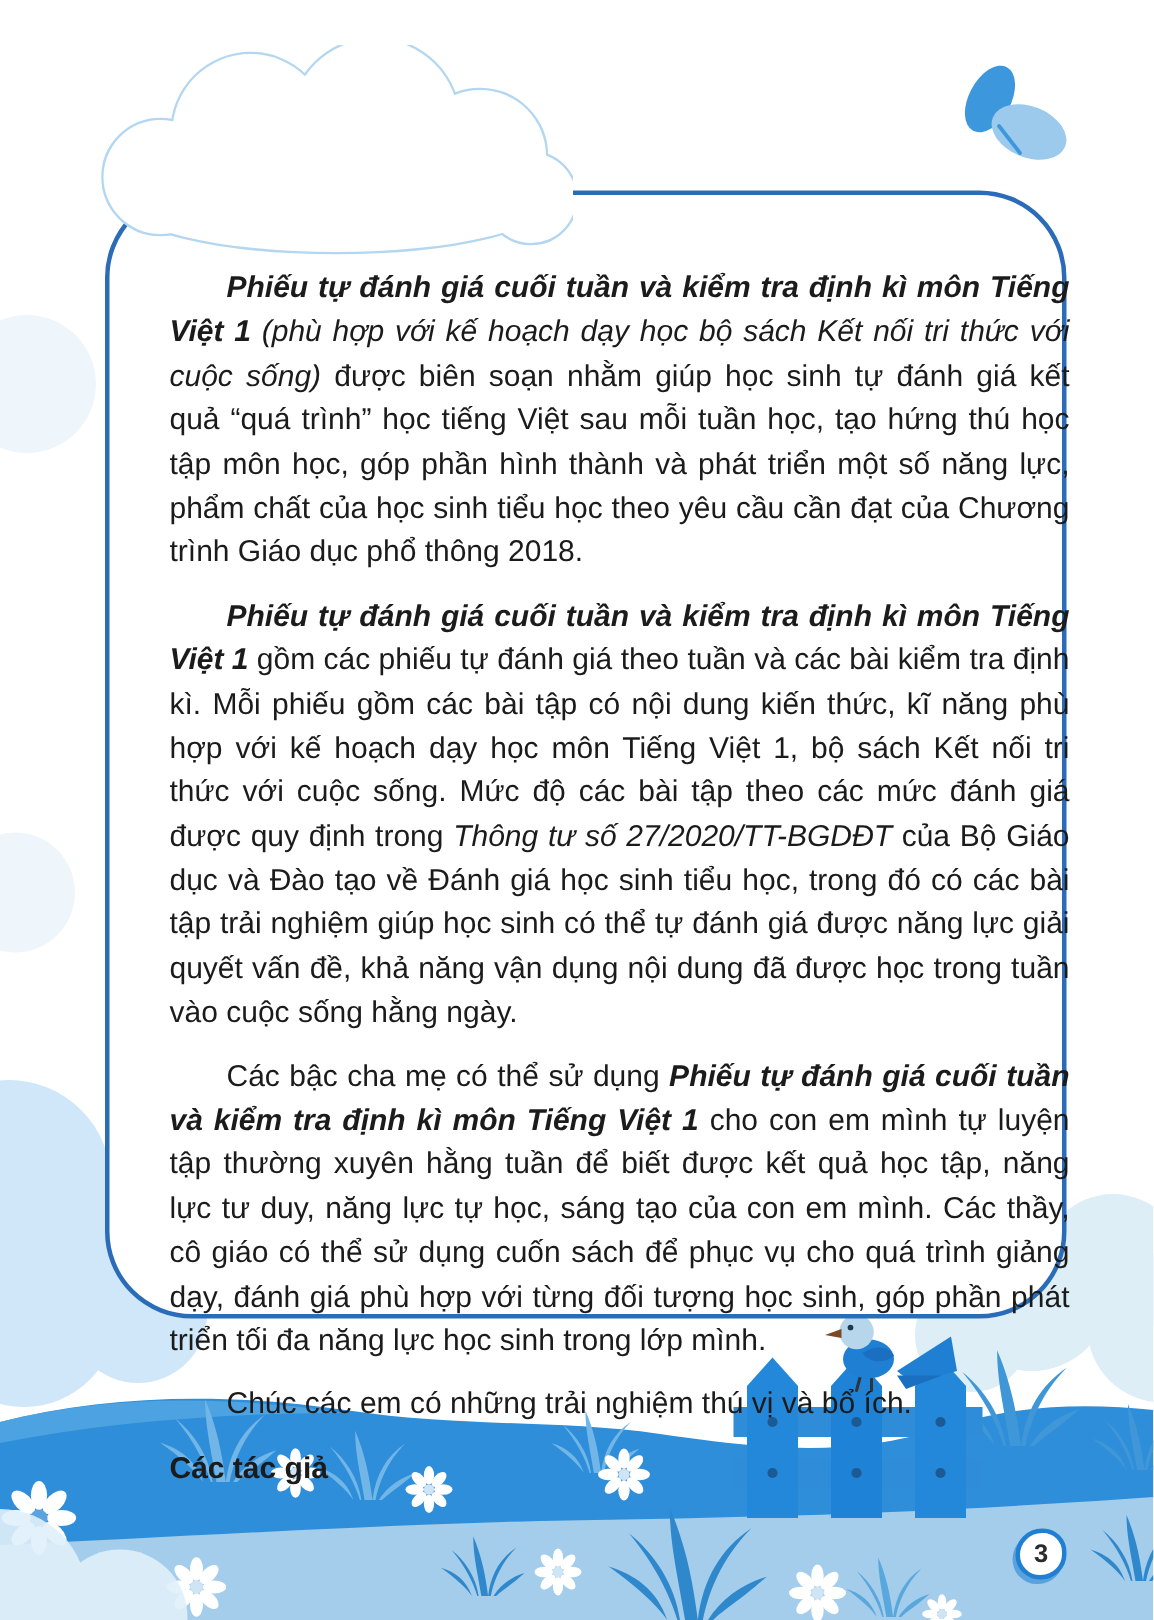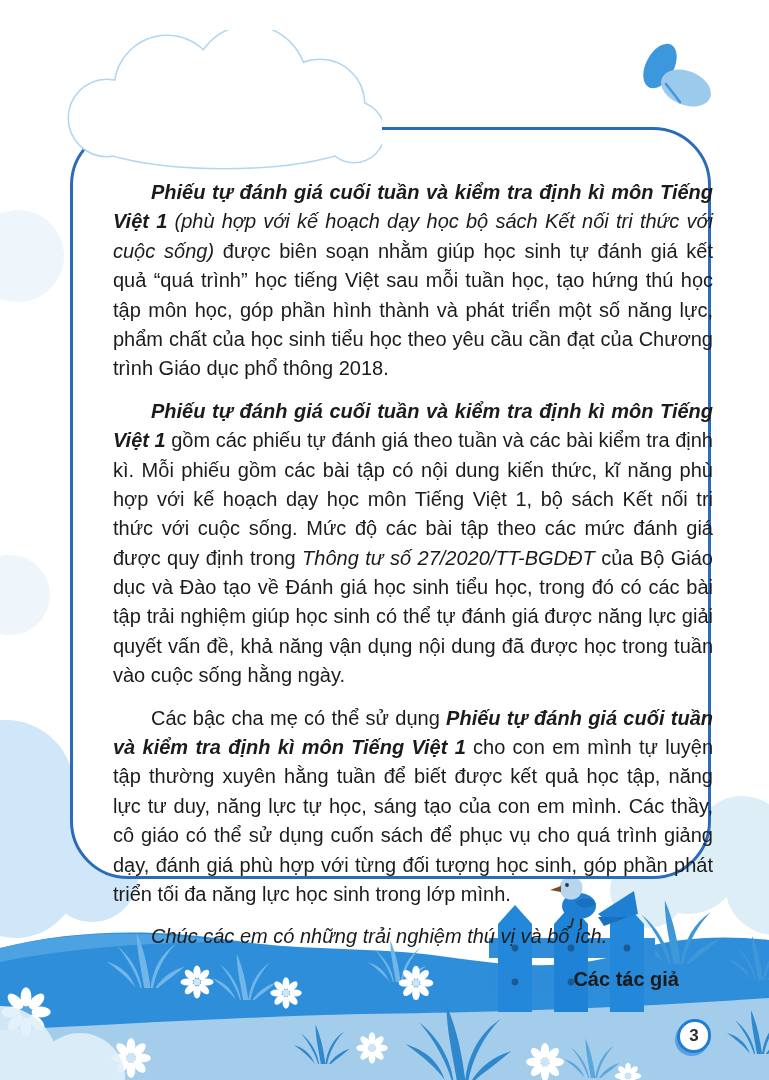--- a/index.html
+++ b/index.html
@@ -18,22 +18,22 @@
   
   .content-box {
     position:absolute; left:70px; top:127px; width:641px; height:752px;
     background:#fff; border:3px solid #2b6cb8; border-radius:58px;
     z-index:2; padding:48px 26px 20px 40px;
   }
   .body-text { width:600px; color:#1b1b1b; font-size:20px; line-height:1.47; text-align:justify; }
   .body-text p { text-indent:38px; margin-bottom:13px; }
   .seg-bi { font-weight:bold; font-style:italic; }
   .seg-i  { font-style:italic; }
-  .closing { font-style:italic; margin-bottom:8px; }
-  .signature { text-align:right; font-weight:bold; font-size:20px; padding-right:34px; margin-top:10px; }
+  .closing { margin-bottom:8px; }
+  .signature { font-weight:bold; font-size:20px; padding-right:34px; margin-top:10px; }
 
   
   .cloud-header { position:absolute; left:52px; top:30px; width:330px; height:150px; z-index:3; }
   .page-title {
     position:absolute; left:110px; top:68px; z-index:4;
     font-size:42px; font-weight:bold; letter-spacing:1px; color:#1a72d6;
     text-shadow:
       -2px -2px 0 #fff, 2px -2px 0 #fff, -2px 2px 0 #fff, 2px 2px 0 #fff,
       -3px 0 0 #fff, 3px 0 0 #fff, 0 -3px 0 #fff, 0 3px 0 #fff,
       4px 5px 0 #86b4e2;

